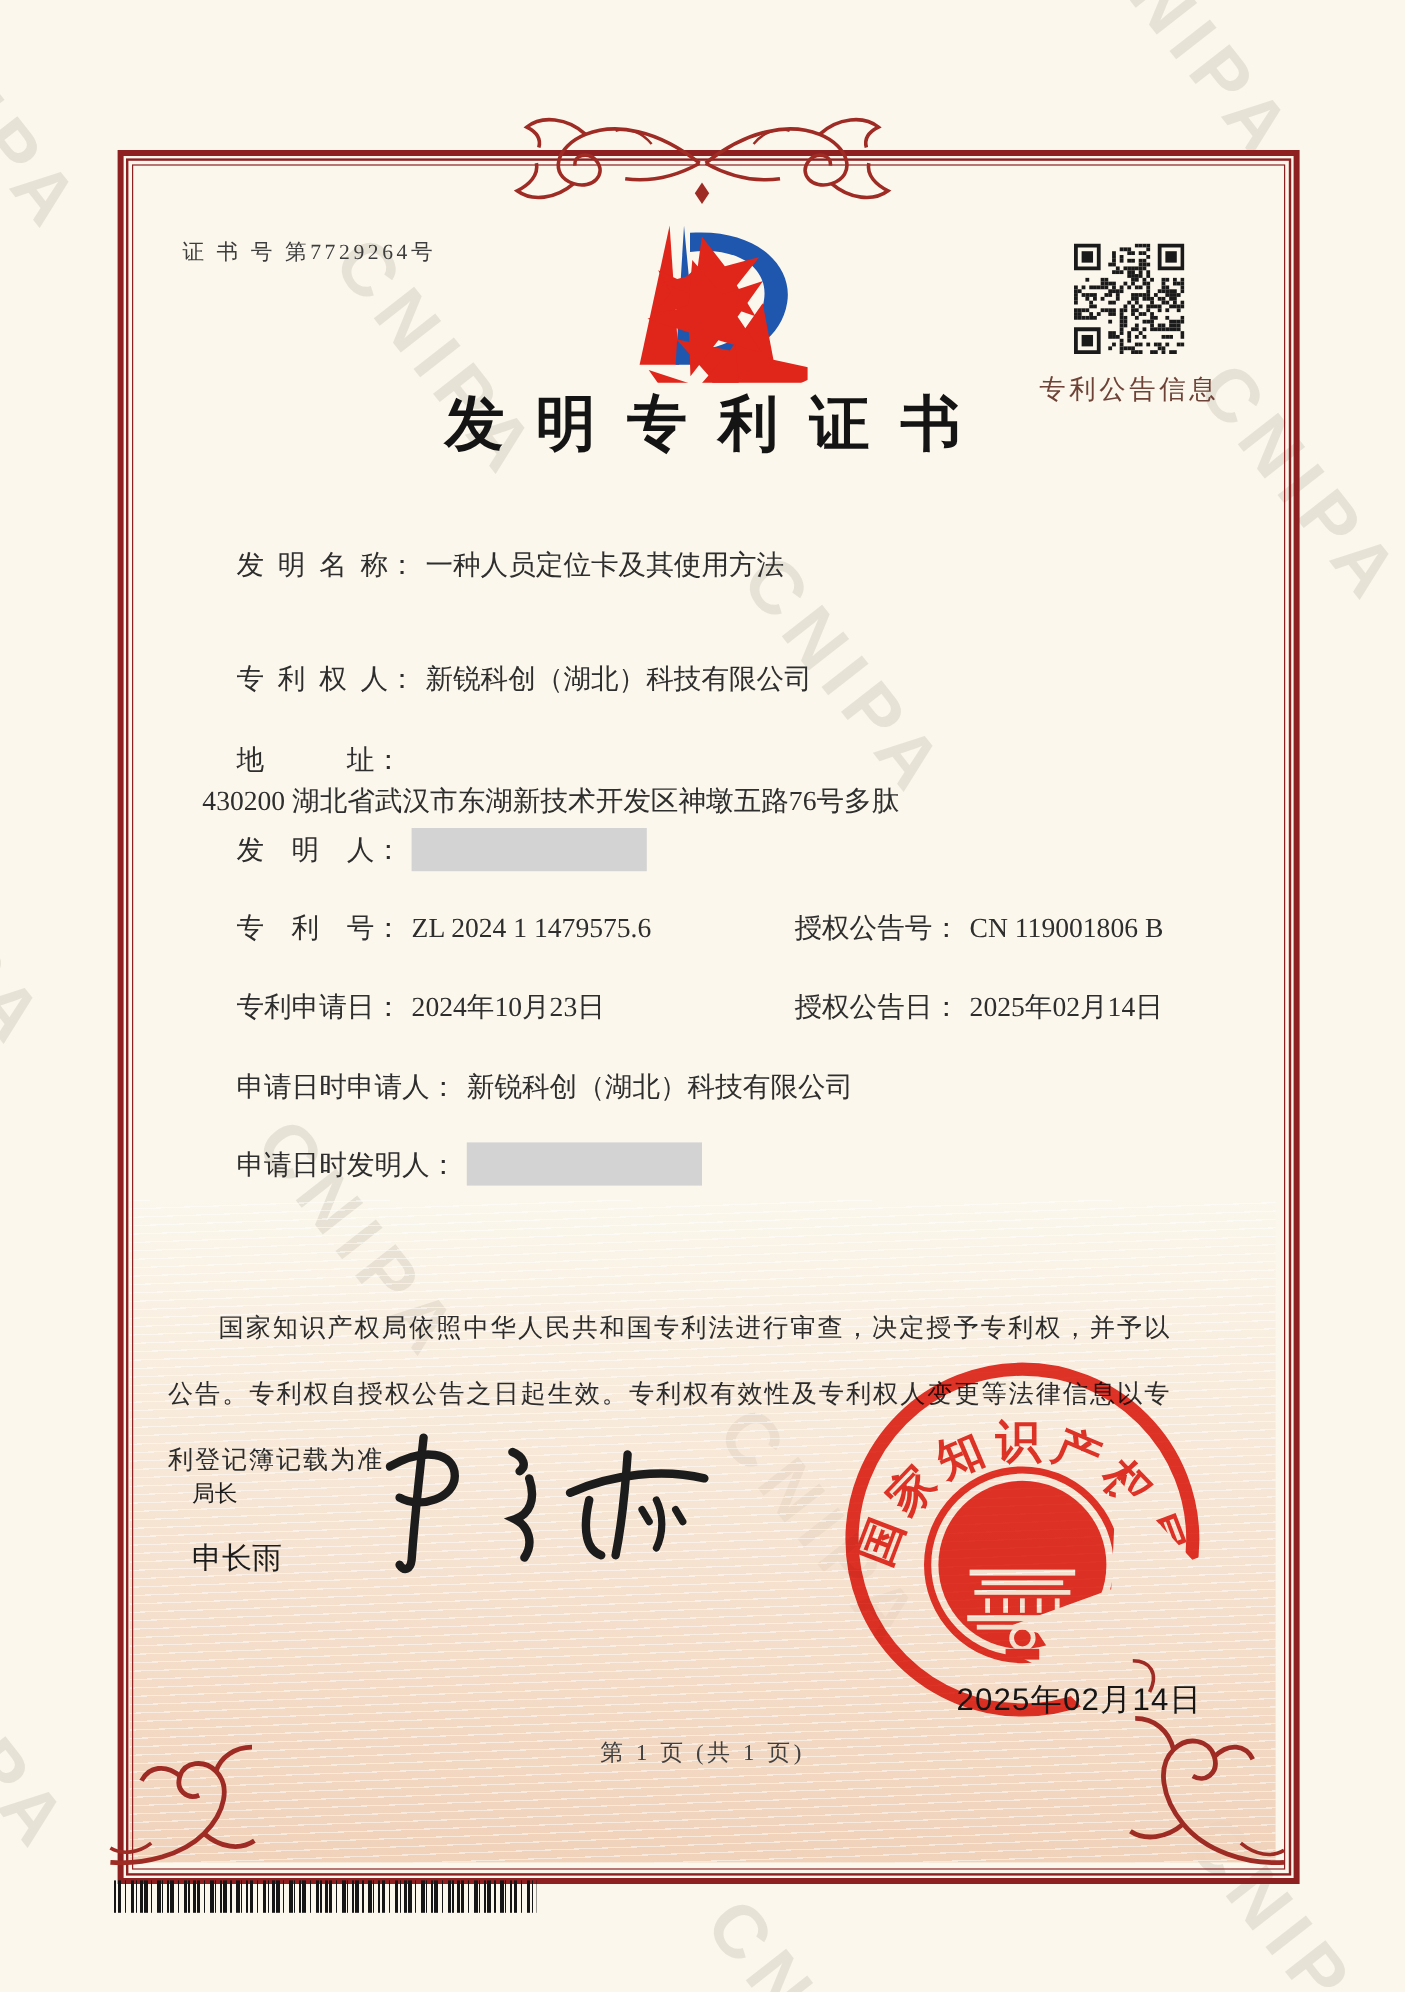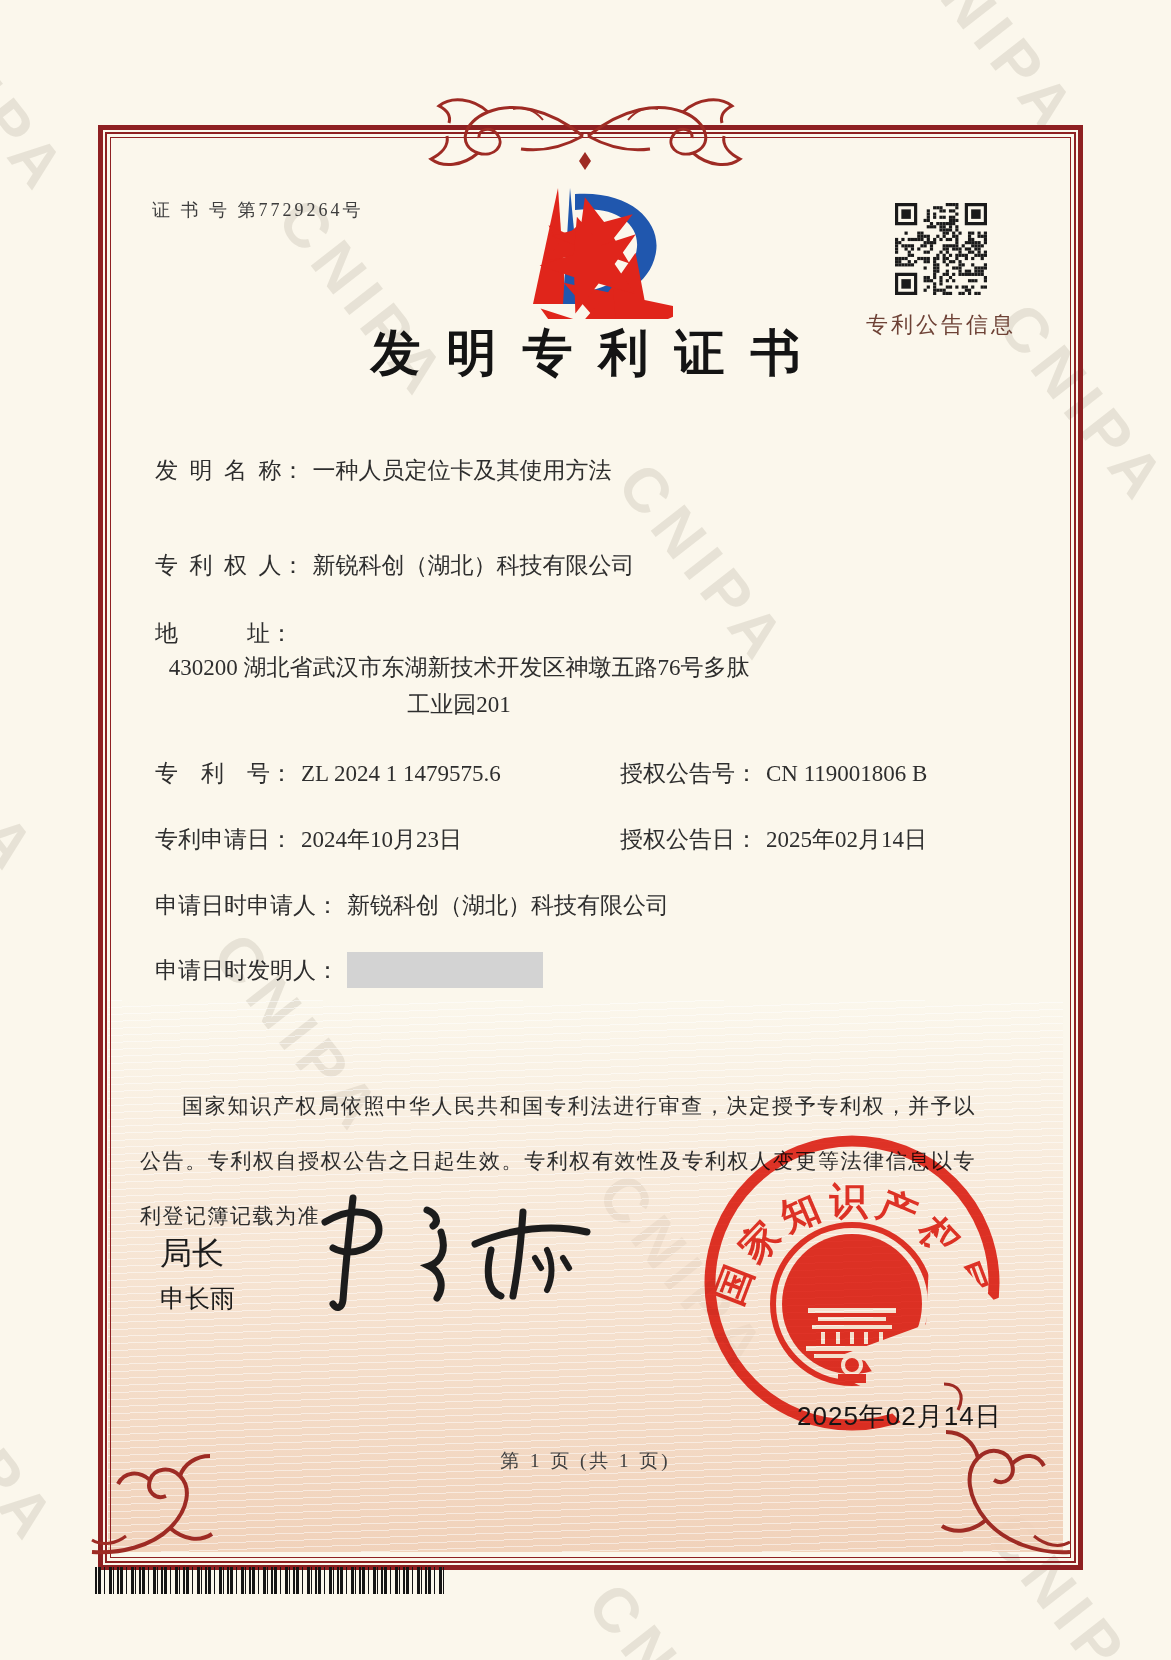--- a/index.html
+++ b/index.html
@@ -26,30 +26,30 @@
 
   .certno{position:absolute;left:152px;top:198px;font-size:18px;letter-spacing:3px;color:#3d3d3d;}
   .logo{position:absolute;left:463px;top:184px;}
   .qr{position:absolute;left:895px;top:203px;background:#fbf7ec;}
   .qrlabel{position:absolute;left:853px;top:310px;width:176px;text-align:center;
            font-size:22px;letter-spacing:3px;color:#6e4236;}
   .title{position:absolute;left:0;top:320px;width:100%;text-align:center;font-size:50px;
          font-weight:700;letter-spacing:26px;text-indent:26px;color:#141414;}
 
   .row{position:absolute;font-size:23px;white-space:nowrap;}
-  .row .lab{display:inline-block;white-space:pre;}
+  .row .lab{display:inline-block;white-space:pre;margin-left:42px;}
   .row .val{margin-left:8px;text-align:center;}
   .addr{display:flex;white-space:normal;flex-direction:column;}
   .addr .val{width:592px;line-height:37px;}
   .redact{display:inline-block;width:196px;height:36px;background:#d3d3d3;vertical-align:-10px;margin-left:8px;}
 
   .statement{position:absolute;left:140px;top:1058px;width:836px;font-size:21px;line-height:55px;
              text-indent:2em;letter-spacing:1.5px;color:#2c2c2c;text-align:justify;}
 
-  .director-label{position:absolute;left:160px;top:1232px;font-size:32px;color:#1c1c1c;
+  .director-label{position:absolute;left:160px;top:1232px;font-size:19px;color:#1c1c1c;
              font-family:"Liberation Sans","DejaVu Sans",sans-serif;}
   .director-name{position:absolute;left:160px;top:1282px;font-size:25px;color:#1c1c1c;
              font-family:Liberation Sans, sans-serif;}
   .signature{position:absolute;left:295px;top:1188px;}
 
   .seal{position:absolute;left:697px;top:1128px;mix-blend-mode:multiply;opacity:.93;}
   .sealdate{position:absolute;left:797px;top:1399px;font-size:26px;color:#161616;z-index:5;
             font-family:"Liberation Sans","DejaVu Sans",sans-serif;letter-spacing:1px;}
 
   .footer{position:absolute;left:0;top:1448px;width:100%;text-align:center;font-size:19px;
@@ -430,20 +430,23 @@
 
   <div class="row" style="left:155px;top:550px">
     <span class="lab">专 利 权 人：</span><span class="val">新锐科创（湖北）科技有限公司</span>
   </div>
 
   <div class="row addr" style="left:155px;top:618px">
     <span class="lab">地　　　址：</span>
       <span class="val">430200 湖北省武汉市东湖新技术开发区神墩五路76号多肽工业园201</span>
   </div>
 
+  <div class="row" style="left:155px;top:690px">
+    <span class="lab">发　明　人：</span><span class="redact"></span>
+  </div>
 
   <div class="row" style="left:155px;top:758px">
     <span class="lab">专　利　号：</span><span class="val">ZL 2024 1 1479575.6</span>
   </div>
   <div class="row" style="left:620px;top:758px">
     <span class="lab">授权公告号：</span><span class="val">CN 119001806 B</span>
   </div>
 
   <div class="row" style="left:155px;top:824px">
     <span class="lab">专利申请日：</span><span class="val">2024年10月23日</span>

